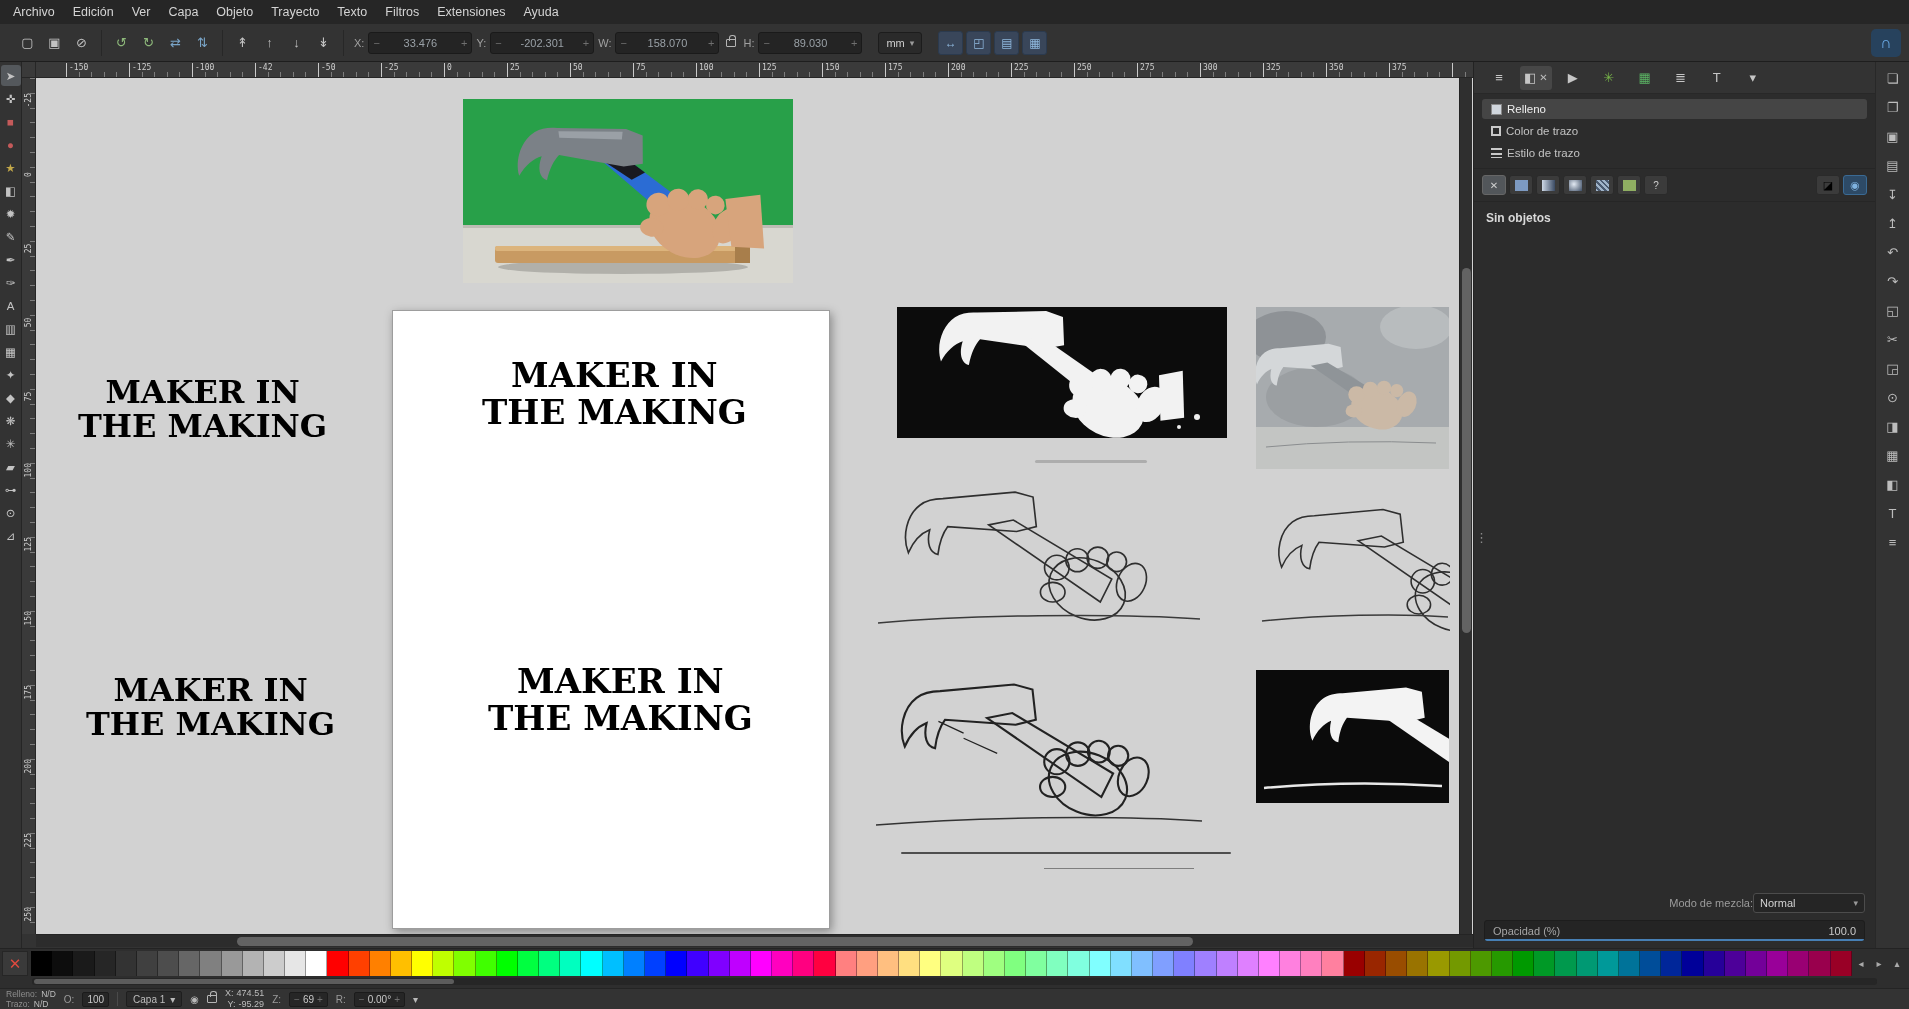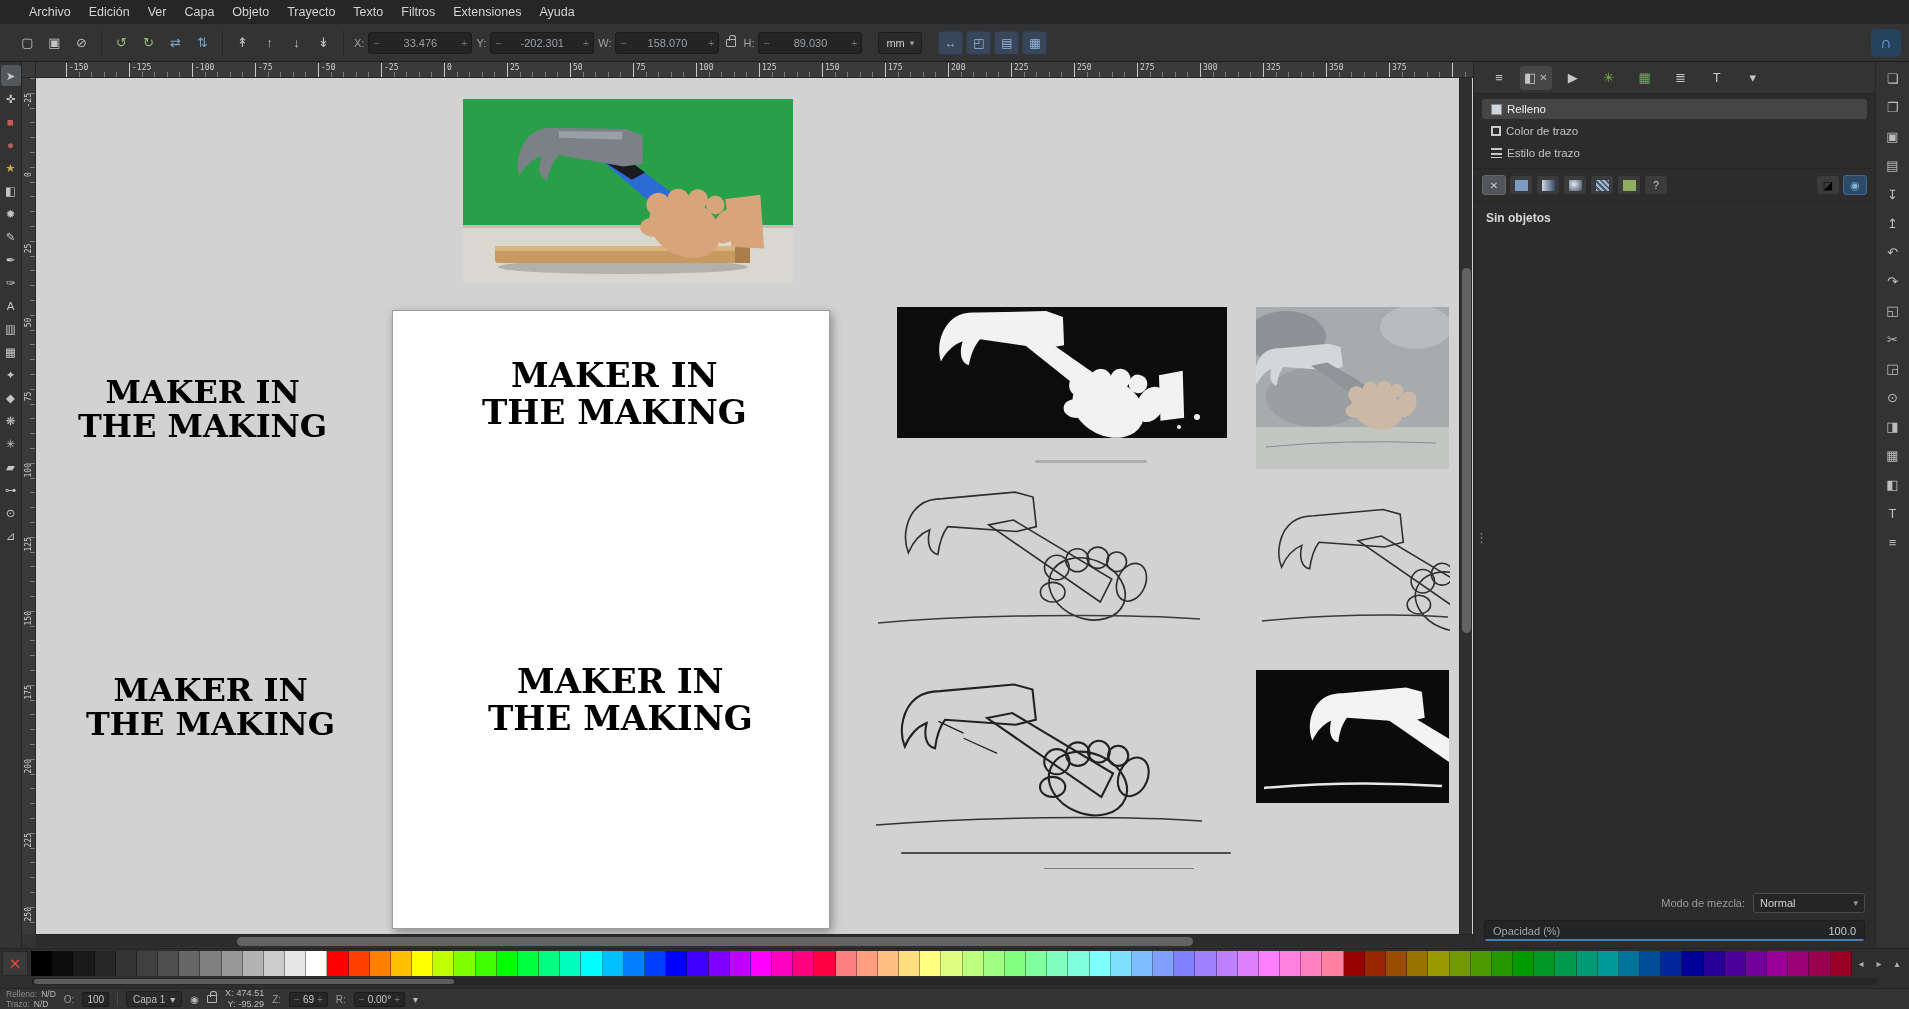--- a/index.html
+++ b/index.html
@@ -2,21 +2,21 @@
 <html><head>
 <meta charset="utf-8">
 <style>
   * { margin:0; padding:0; box-sizing:border-box; }
   html,body { background:#1e1e1e; }
   #app { position:relative; width:1909px; height:1009px; overflow:hidden; background:#333;
          font-family:"Liberation Sans","DejaVu Sans",sans-serif; }
 
   
   #menubar { position:absolute; left:0; top:0; width:1909px; height:24px; background:#262626;
-             display:flex; align-items:center; padding-left:20px; }
+             display:flex; align-items:center; padding-left:4px; }
   .menu-item { padding:3px 9px; font-size:12.5px; color:#d4d4d4; }
 
   
   #toolbar { position:absolute; left:0; top:24px; width:1909px; height:38px; background:#333;
              border-bottom:1px solid #1e1e1e; display:flex; align-items:center; padding:0 8px; }
   #toolbar-groups { display:flex; align-items:center; }
   .tb-group { display:flex; align-items:center; gap:2px; padding:0 7px; border-right:1px solid #272727; height:26px; }
   .icon-btn { width:25px; height:24px; display:flex; align-items:center; justify-content:center; border-radius:3px; }
   .icon-btn .glyph { font-size:13px; color:#c3c3c3; }
   #toolbar-fields { display:flex; align-items:center; gap:4px; padding:0 10px; }
@@ -123,21 +123,21 @@
   .pchip.paint-linear-button { background:linear-gradient(90deg,#cdd8e6,#3a4a63); }
   .pchip.paint-radial-button { background:radial-gradient(circle at 38% 38%,#e2e9f2,#3c4c64); }
   .pchip.paint-pattern-button { background:repeating-linear-gradient(45deg,#9fb3c8 0 2px,#4a5a70 2px 4px); }
   .pchip.paint-swatch-button { background:#8fae62; }
   #fill-rule-buttons { margin-left:auto; display:flex; gap:3px; }
   .fr-btn.active { background:#2d4a66; border-color:#3a6a94; }
   .fr-btn.active .glyph { color:#7fb3e0; }
   .fr-btn .glyph { font-size:11px; }
   #dialog-status { padding:9px 12px; font-size:12px; font-weight:bold; color:#d9d9d9; }
   .dlg-spacer { flex:1; }
-  .blend-row { display:flex; align-items:center; justify-content:flex-end; gap:8px; padding:4px 10px; font-size:11px; color:#9c9c9c; }
+  .blend-row { display:flex; align-items:center; justify-content:flex-end; padding:4px 10px; font-size:11px; color:#9c9c9c; }
   .blend-select { width:112px; height:20px; background:#252525; border:1px solid #4c4c4c; border-radius:3px;
                   display:flex; align-items:center; justify-content:space-between; padding:0 6px; color:#d2d2d2; font-size:11px; }
   .slider-row { position:relative; height:21px; margin:3px 10px; background:#242424; border:1px solid #1d1d1d; border-radius:3px;
                 display:flex; align-items:center; justify-content:space-between; padding:0 8px; font-size:11px; color:#a5a5a5; }
   .slider-row .val { color:#c9c9c9; }
   .slider-row.full::after { content:""; position:absolute; left:0; bottom:-1px; height:2px; width:100%; background:#477fb4; border-radius:0 0 3px 3px; }
   .slider-row.last { margin-bottom:7px; }
   .dock-grip { position:absolute; left:1px; top:440px; color:#8a8a8a; font-size:13px; line-height:.62; }
 
   
@@ -403,21 +403,21 @@
       <div class="tool-btn">
         <span class="glyph">⊿</span>
       </div>
     </div>
 
   <div id="corner"></div>
   <div id="hruler">
       <span class="rlabel" style="left: 30px;">-150</span>
       <span class="rlabel" style="left: 93px;">-125</span>
       <span class="rlabel" style="left: 156px;">-100</span>
-      <span class="rlabel" style="left: 219px;">-75</span>
+      <span class="rlabel" style="left: 219px;">-42</span>
       <span class="rlabel" style="left: 282px;">-50</span>
       <span class="rlabel" style="left: 345px;">-25</span>
       <span class="rlabel" style="left: 408px;">0</span>
       <span class="rlabel" style="left: 471px;">25</span>
       <span class="rlabel" style="left: 534px;">50</span>
       <span class="rlabel" style="left: 597px;">75</span>
       <span class="rlabel" style="left: 660px;">100</span>
       <span class="rlabel" style="left: 723px;">125</span>
       <span class="rlabel" style="left: 786px;">150</span>
       <span class="rlabel" style="left: 849px;">175</span>

